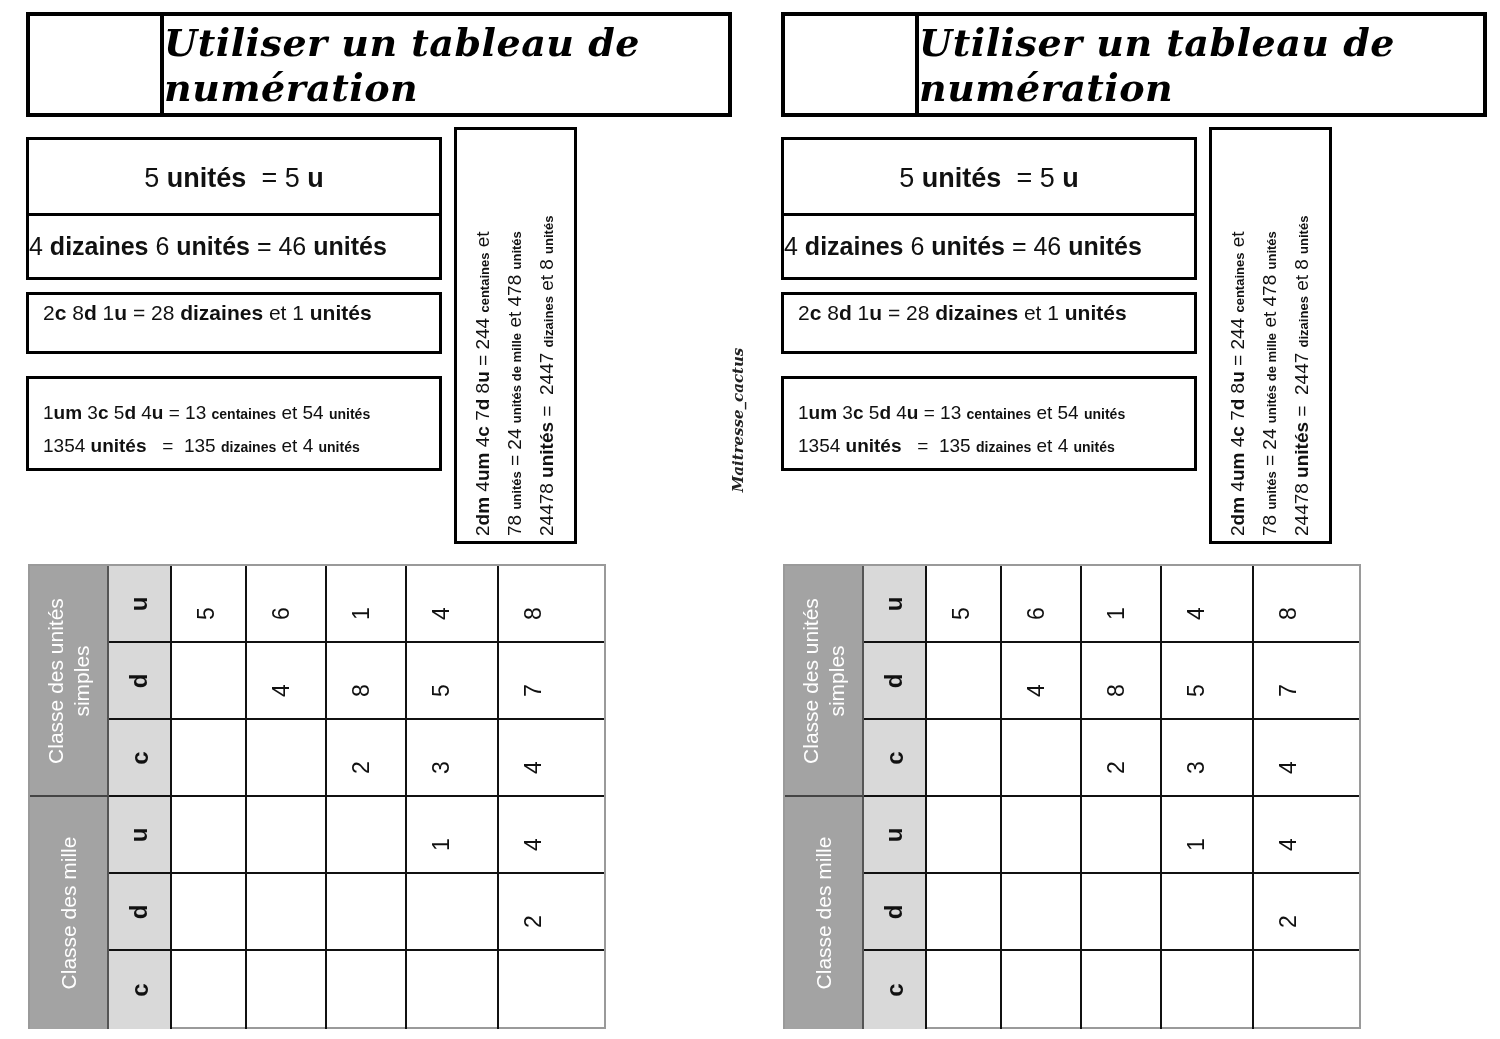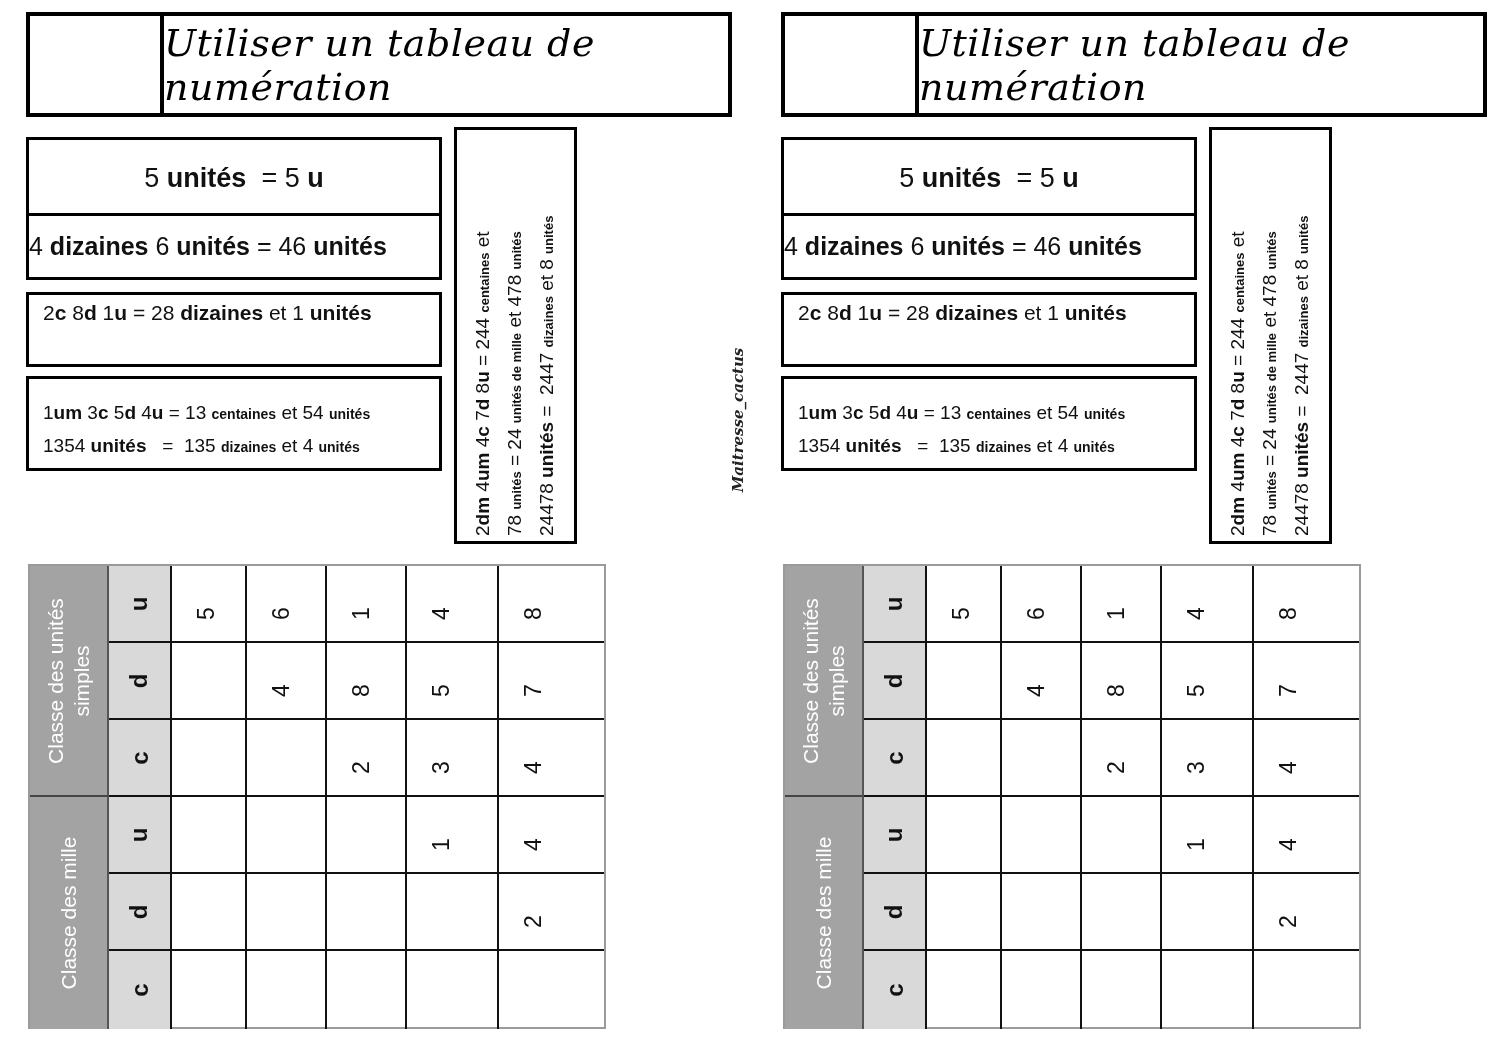--- a/index.html
+++ b/index.html
@@ -3,26 +3,26 @@
 <meta charset="utf-8">
 <style>
   html, body { margin:0; padding:0; background:#ffffff; }
   body { width:1500px; height:1039px; position:relative; overflow:hidden; font-family:"Liberation Sans", sans-serif; color:#111; }
   .half { position:absolute; top:0; width:750px; height:1039px; }
   .half.left { left:0; }
   .half.right { left:755px; }
 
   .title-box { position:absolute; left:26px; top:12px; width:706px; height:105px; border:4px solid #000; box-sizing:border-box; display:flex; }
   .title-box .blank { width:130px; border-right:4px solid #000; height:100%; }
-  .title-box .title { flex:1; display:flex; align-items:center; justify-content:center; font-family:"DejaVu Serif", serif; font-style:italic; font-size:38px; letter-spacing:0.5px; color:#000; }
+  .title-box .title { flex:1; display:flex; align-items:center; justify-content:center; font-family:"DejaVu Serif", serif; font-style:italic; font-size:38px; letter-spacing:0.5px; color:#000;font-weight:bold; }
 
   .card { position:absolute; left:26px; width:416px; border:3px solid #000; box-sizing:border-box; background:#fff; }
   .card1 { top:137px; height:82px; display:flex; align-items:center; justify-content:center; font-size:27px; }
   .card2 { top:213px; height:67px; display:flex; align-items:center; justify-content:flex-start; font-size:25px; }
-  .card3 { top:292px; height:75px; font-size:21px; padding:2px 0 0 14px; line-height:31px; }
+  .card3 { top:292px; height:62px; font-size:21px; padding:2px 0 0 14px; line-height:31px; }
   .card3 .line2 { text-align:center; padding-right:14px;margin-top:41px; }
   .card4 { top:376px; height:95px; font-size:19px; padding:18px 0 0 14px; line-height:32px; }
   .small { font-size:14px; font-weight:bold; }
   b { font-weight:bold; }
 
   .vcard { position:absolute; left:454px; top:127px; width:123px; height:417px; border:3px solid #000; box-sizing:border-box; }
   .vcard .rot { position:absolute; left:50%; top:50%; width:400px; transform:translate(-50%,-50%) rotate(-90deg); font-size:19px; line-height:30px; white-space:nowrap; }
   .vcard .rot .vsmall { font-size:13px; font-weight:bold; }
 
   .watermark { position:absolute; left:738px; top:420px; transform:translate(-50%,-50%) rotate(-90deg); font-family:"DejaVu Serif", serif; font-style:italic; font-weight:bold; font-size:15px; white-space:nowrap; color:#222; }

